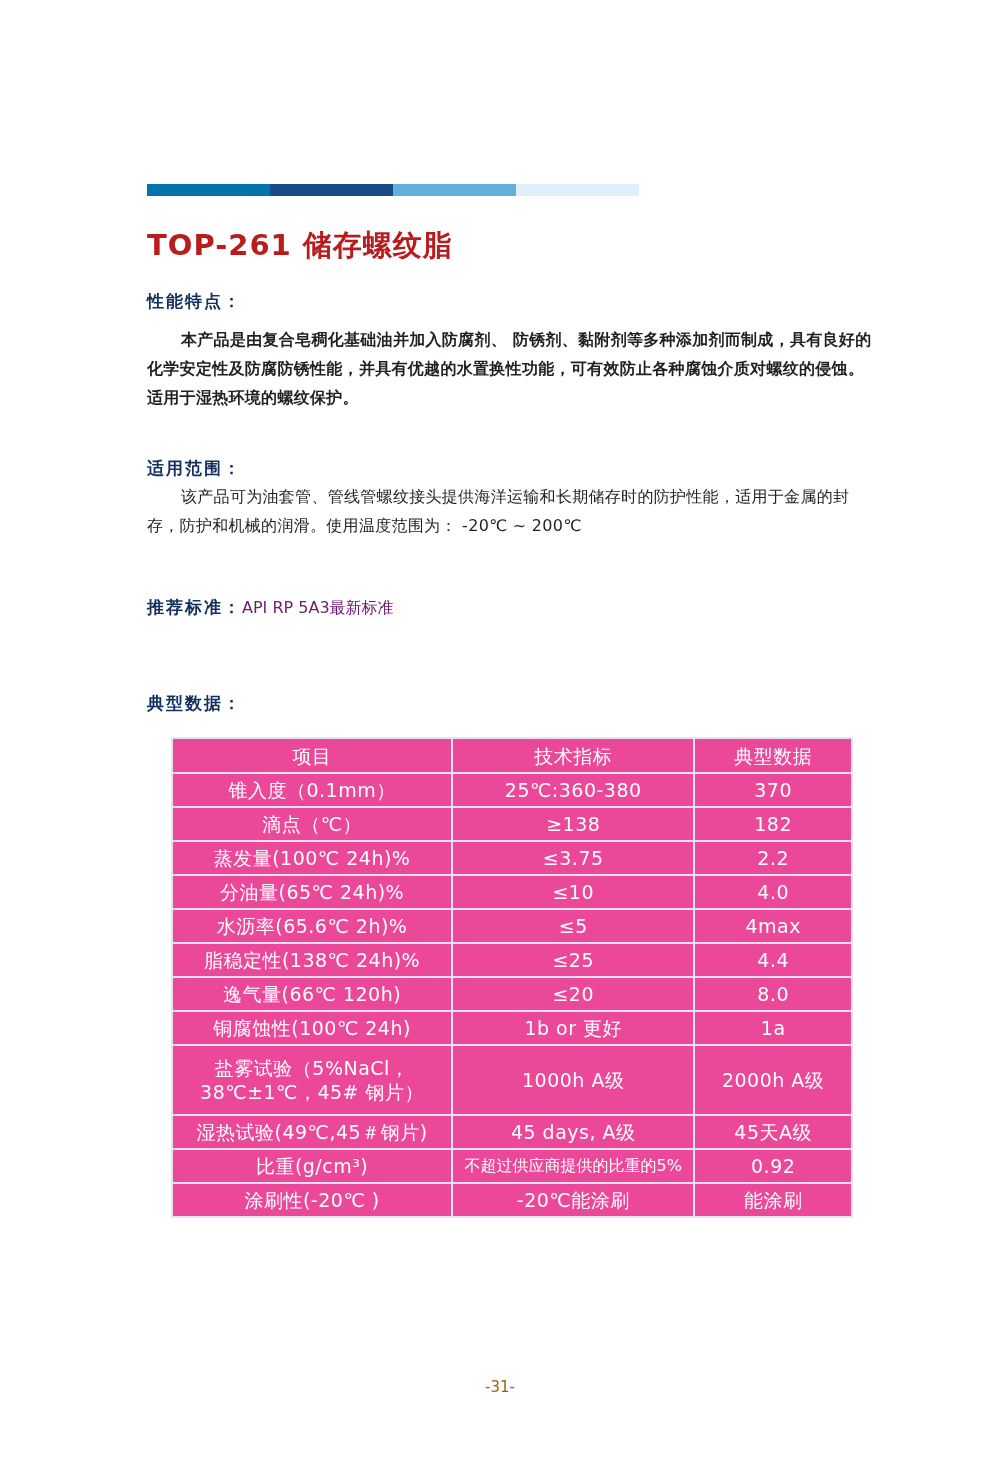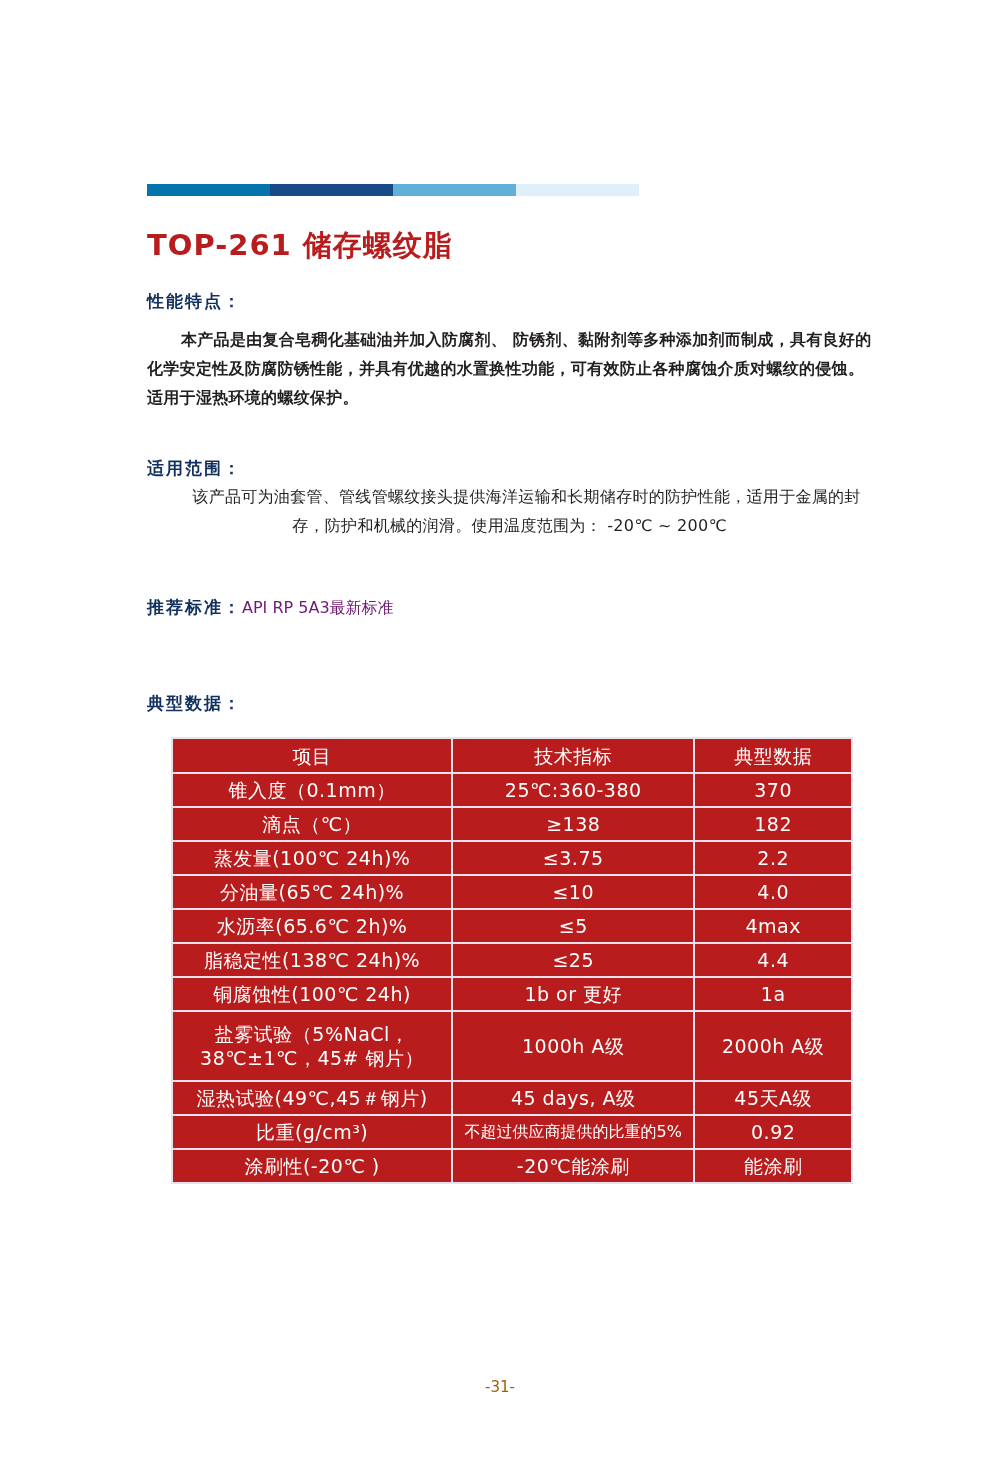--- a/index.html
+++ b/index.html
@@ -3,21 +3,21 @@
 <meta charset="utf-8">
 <style>
   html, body { margin:0; padding:0; background:#ffffff; }
   body { width:1000px; height:1479px; position:relative; font-family:"DejaVu Sans", "Liberation Sans", sans-serif; color:#231f20; overflow:hidden; }
   .color-bar { position:absolute; left:147px; top:184px; width:492px; height:12px; display:flex; }
   .color-bar .seg { flex:1; height:12px; }
   .title { position:absolute; left:147px; top:226px; font-size:29px; font-weight:bold; color:#b91c1c; letter-spacing:1px; margin:0; font-family:"DejaVu Sans", sans-serif; }
   .section-head { position:absolute; left:147px; font-size:17px; font-weight:bold; color:#13315f; margin:0; letter-spacing:2px; }
   .para { position:absolute; left:147px; width:725px; font-size:16px; line-height:29px; color:#231f20; margin:0; text-indent:34px; letter-spacing:0.3px; }
   .inline-val { font-weight:normal; color:#701a75; letter-spacing:0; font-size:16px; }
-  table.data { position:absolute; left:171px; top:737px; width:682px; border-collapse:collapse; background:#b91c1c; }
+  table.data { position:absolute; left:171px; top:737px; width:682px; border-collapse:collapse; background:#ec4899; }
   table.data td, table.data th { border:2px solid #e6e3ef; color:#ffffff; text-align:center; font-weight:normal; font-size:19px; padding:0 4px; height:32px; line-height:24px; letter-spacing:0.5px; }
   table.data th { height:33px; }
   table.data td.small { font-size:16px; letter-spacing:0;border-radius:12px; }
   table.data tr.tall td { height:68px; }
   .col1 { width:278px; }
   .col2 { width:239px;border-radius:16px; }
   .col3 { width:152px; }
   .page-num { position:absolute; left:0; width:1000px; top:1378px; text-align:center; font-size:15px; color:#a16207; }
 </style>
 </head>
@@ -29,21 +29,21 @@
   <div class="seg" style="background: rgb(96, 176, 218);"></div>
   <div class="seg" style="background: rgb(223, 240, 250);"></div>
 </div>
 
 <h1 class="title">TOP-261 储存螺纹脂</h1>
 
 <h2 class="section-head" style="top:290px;">性能特点：</h2>
 <p class="para" style="top:325px;font-weight:bold;">本产品是由复合皂稠化基础油并加入防腐剂、 防锈剂、黏附剂等多种添加剂而制成，具有良好的化学安定性及防腐防锈性能，并具有优越的水置换性功能，可有效防止各种腐蚀介质对螺纹的侵蚀。适用于湿热环境的螺纹保护。</p>
 
 <h2 class="section-head" style="top:457px;">适用范围：</h2>
-<p class="para" style="top:482px;text-align:center;">该产品可为油套管、管线管螺纹接头提供海洋运输和长期储存时的防护性能，适用于金属的封存，防护和机械的润滑。使用温度范围为： -20℃ ~ 200℃</p>
+<p class="para" style="top:482px;">该产品可为油套管、管线管螺纹接头提供海洋运输和长期储存时的防护性能，适用于金属的封存，防护和机械的润滑。使用温度范围为： -20℃ ~ 200℃</p>
 
 <h2 class="section-head" style="top:596px;">
   <span>推荐标准：</span><span class="inline-val">API RP 5A3最新标准</span>
 </h2>
 
 <h2 class="section-head" style="top:692px;">典型数据：</h2>
 
 <table class="data">
   <thead>
     <tr>
@@ -77,20 +77,25 @@
       <td>水沥率(65.6℃ 2h)%</td>
       <td>≤5</td>
       <td>4max</td>
     </tr>
     <tr>
       <td>脂稳定性(138℃ 24h)%</td>
       <td>≤25</td>
       <td>4.4</td>
     </tr>
     <tr>
+      <td>逸气量(66℃ 120h)</td>
+      <td>≤20</td>
+      <td>8.0</td>
+    </tr>
+    <tr>
       <td>铜腐蚀性(100℃ 24h)</td>
       <td>1b or 更好</td>
       <td>1a</td>
     </tr>
     <tr class="tall">
       <td>
         <div>盐雾试验（5%NaCl，</div>
         <div>38℃±1℃，45# 钢片）</div>
       </td>
       <td>1000h A级</td>

